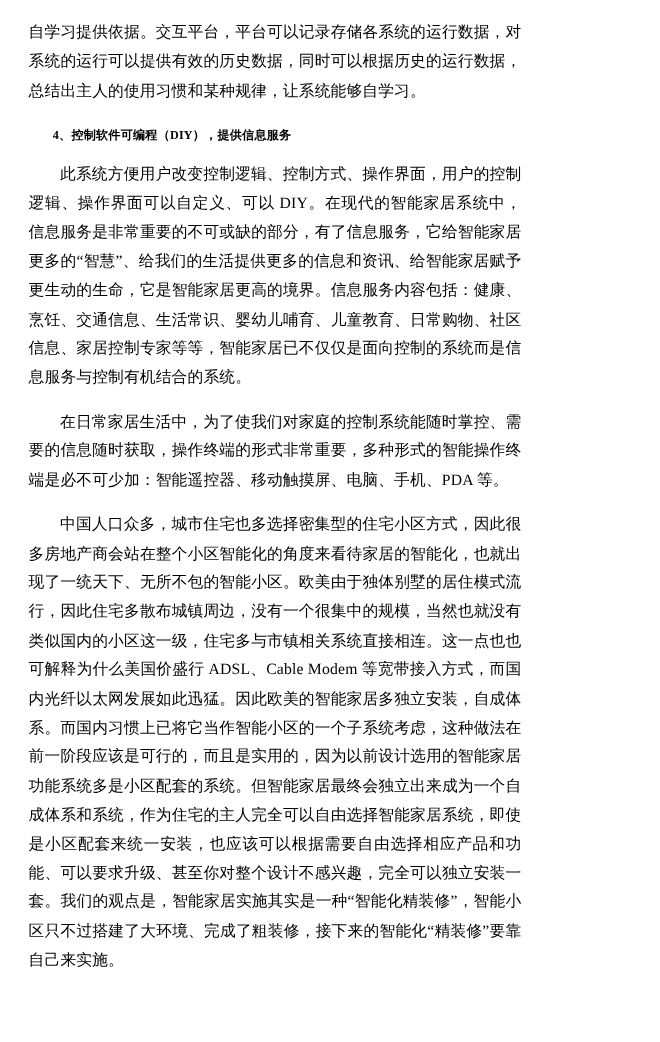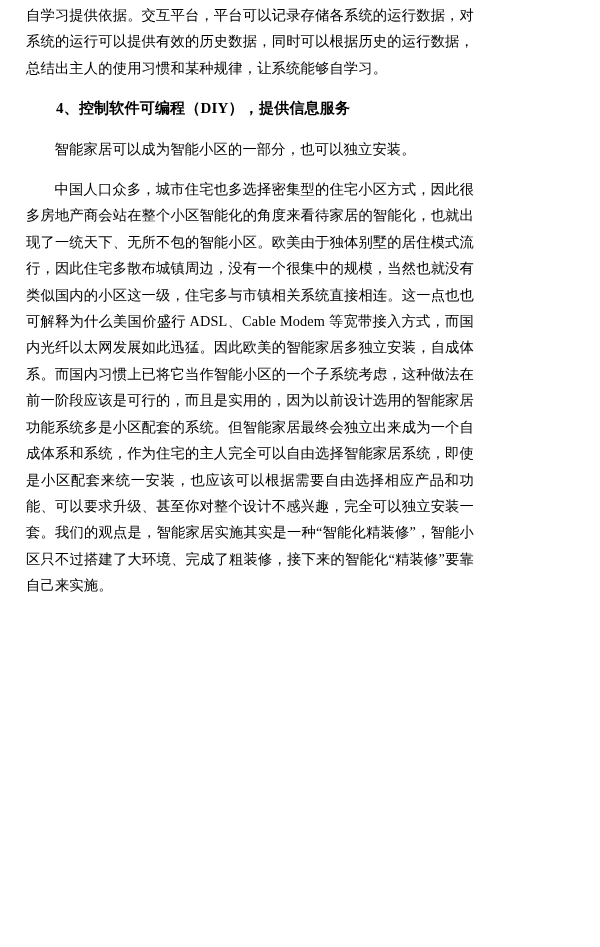--- a/index.html
+++ b/index.html
@@ -11,57 +11,58 @@
     width: 600px;
     height: 947px;
     font-family: "Liberation Serif", serif;
     color: #000000;
     overflow: hidden;
   }
   .page {
     width: 500px;
     height: 947px;
     box-sizing: border-box;
-    padding: 2px 26px 0 26px;
+    padding: 17px 26px 0 26px;
     position: relative;
   }
   .para {
     font-size: 14.3px;
     line-height: 26.4px;
     text-align: justify;
     text-justify: inter-ideograph;
     margin: 0 0 9px 0;
     letter-spacing: 0.15px;
   }
   .indent {
     text-indent: 2em;
   }
   .heading {
-    font-size: 15px;
+    font-size: 11px;
     line-height: 26.4px;
     font-weight: bold;
     text-indent: 2em;
     margin: 0 0 9px 0;
     letter-spacing: 0.2px;
     font-family: Liberation Serif, serif;
   }
   .gap-before {
     margin-top: 14px;
   }
 </style>
 </head>
 <body>
 
 <div class="page">
 
   <p class="para">自学习提供依据。交互平台，平台可以记录存储各系统的运行数据，对系统的运行可以提供有效的历史数据，同时可以根据历史的运行数据，总结出主人的使用习惯和某种规律，让系统能够自学习。</p>
 
   <p class="heading gap-before">4、控制软件可编程（DIY），提供信息服务</p>
 
+  <p class="para indent">此系统方便用户改变控制逻辑、控制方式、操作界面，用户的控制逻辑、操作界面可以自定义、可以 DIY。在现代的智能家居系统中，信息服务是非常重要的不可或缺的部分，有了信息服务，它给智能家居更多的“智慧”、给我们的生活提供更多的信息和资讯、给智能家居赋予更生动的生命，它是智能家居更高的境界。信息服务内容包括：健康、烹饪、交通信息、生活常识、婴幼儿哺育、儿童教育、日常购物、社区信息、家居控制专家等等，智能家居已不仅仅是面向控制的系统而是信息服务与控制有机结合的系统。</p>
 
 
+  <p class="para indent gap-before">在日常家居生活中，为了使我们对家庭的控制系统能随时掌控、需要的信息随时获取，操作终端的形式非常重要，多种形式的智能操作终端是必不可少加：智能遥控器、移动触摸屏、电脑、手机、PDA 等。</p>
 
 
-  <p class="para indent gap-before">智能家居可以成为智能小区的一部分，也可以独立安装。</p>
 
   <p class="para indent gap-before">中国人口众多，城市住宅也多选择密集型的住宅小区方式，因此很多房地产商会站在整个小区智能化的角度来看待家居的智能化，也就出现了一统天下、无所不包的智能小区。欧美由于独体别墅的居住模式流行，因此住宅多散布城镇周边，没有一个很集中的规模，当然也就没有类似国内的小区这一级，住宅多与市镇相关系统直接相连。这一点也也可解释为什么美国价盛行 ADSL、Cable Modem 等宽带接入方式，而国内光纤以太网发展如此迅猛。因此欧美的智能家居多独立安装，自成体系。而国内习惯上已将它当作智能小区的一个子系统考虑，这种做法在前一阶段应该是可行的，而且是实用的，因为以前设计选用的智能家居功能系统多是小区配套的系统。但智能家居最终会独立出来成为一个自成体系和系统，作为住宅的主人完全可以自由选择智能家居系统，即使是小区配套来统一安装，也应该可以根据需要自由选择相应产品和功能、可以要求升级、甚至你对整个设计不感兴趣，完全可以独立安装一套。我们的观点是，智能家居实施其实是一种“智能化精装修”，智能小区只不过搭建了大环境、完成了粗装修，接下来的智能化“精装修”要靠自己来实施。</p>
 
 </div>
 
 </body></html>

